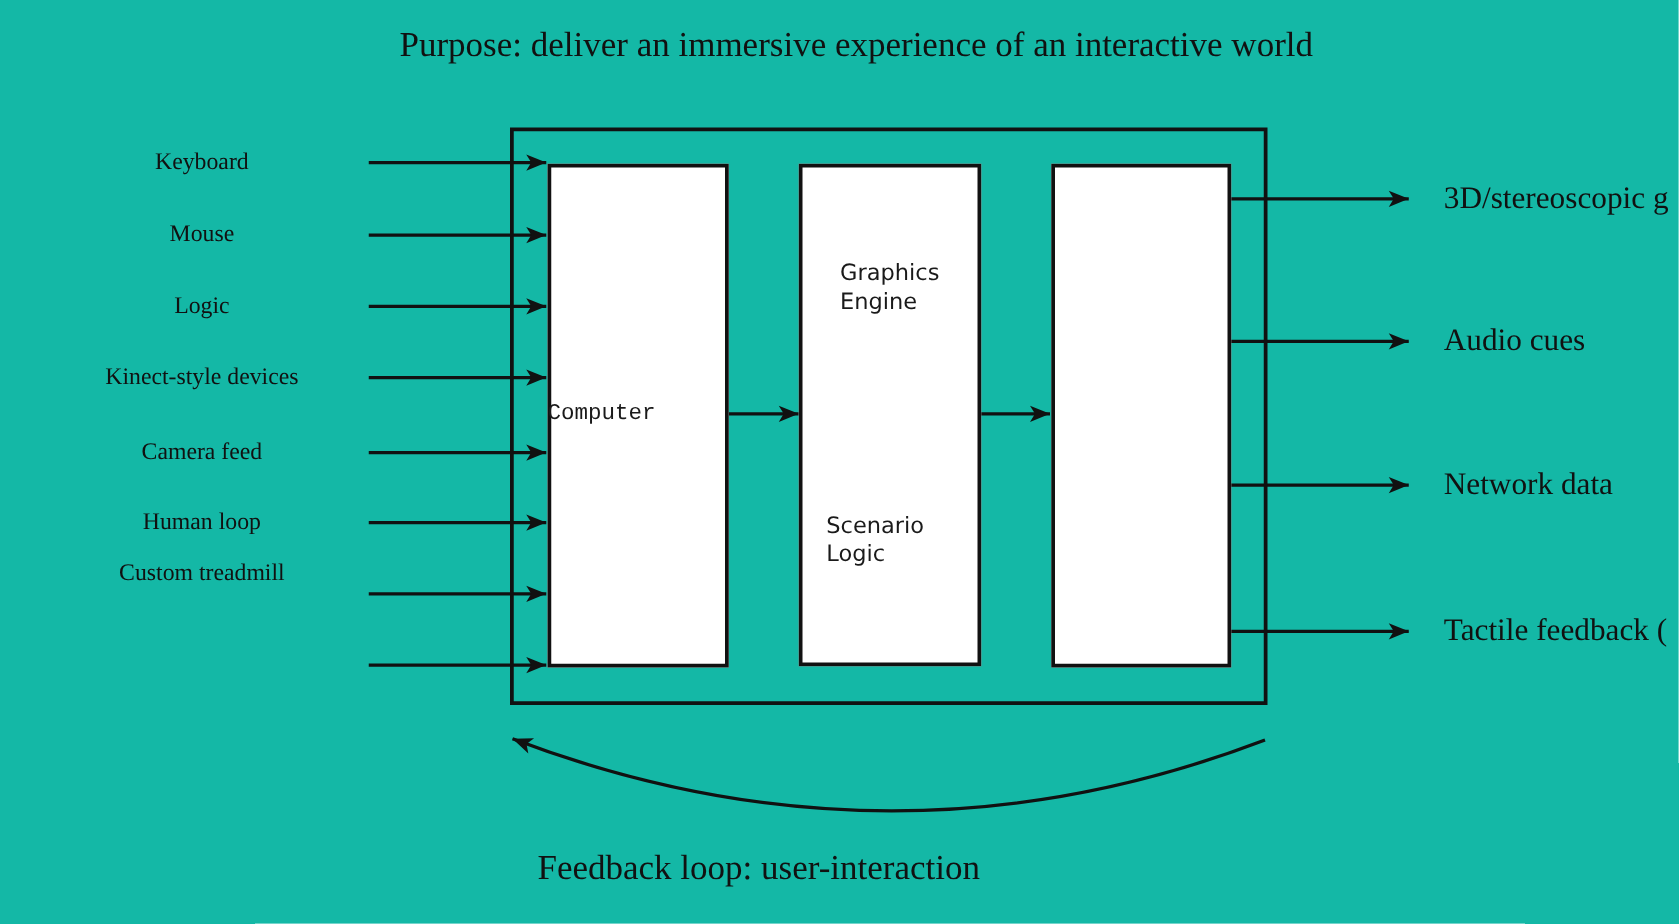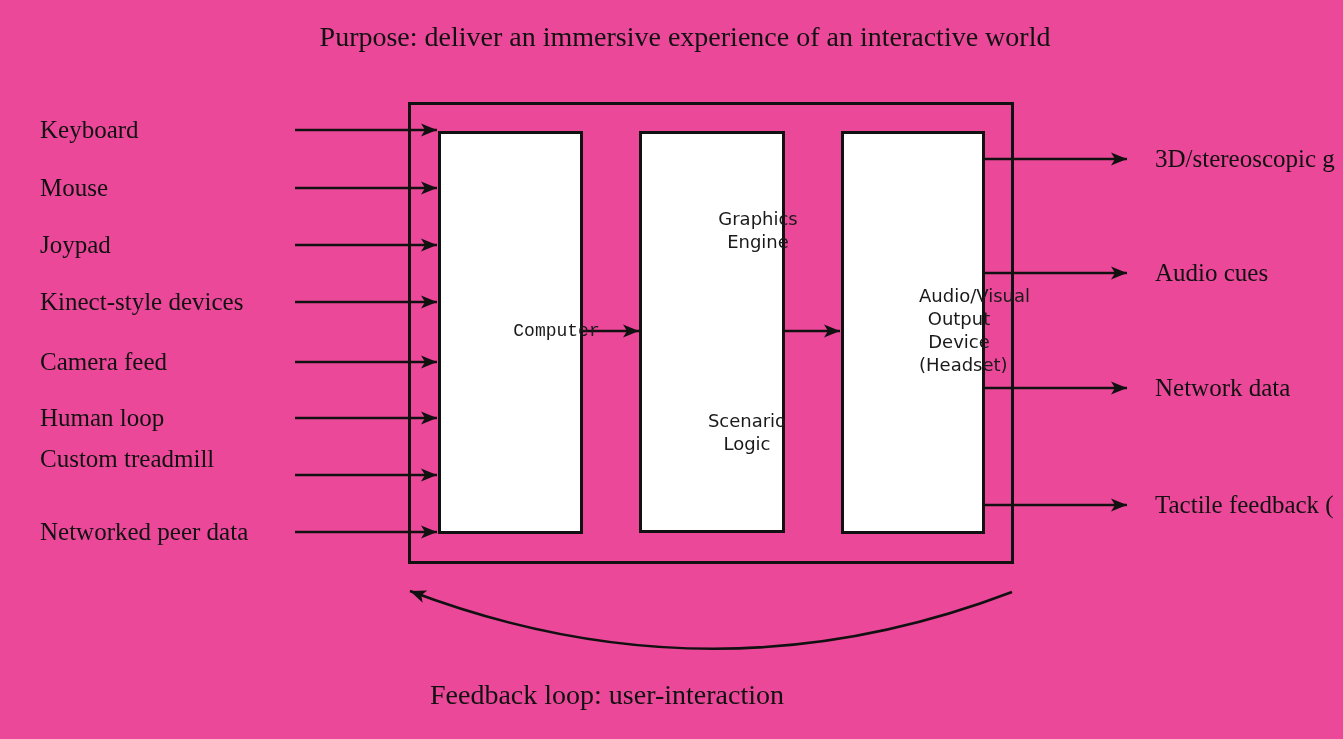--- a/index.html
+++ b/index.html
@@ -4,21 +4,21 @@
 <style>
   html, body {
     margin: 0;
     padding: 0;
     background: #ffffff;
   }
   .canvas {
     position: relative;
     width: 1343px;
     height: 739px;
-    background: #ec4899;
+    background: #14b8a6;
     overflow: hidden;
     font-family: "Liberation Serif", serif;
     color: #111111;
   }
   .title {
     position: absolute;
     left: 285px;
     top: 20px;
     width: 800px;
     text-align: center;
@@ -33,22 +33,22 @@
     width: 400px;
     text-align: left;
     font-size: 28px;
     line-height: 34px;
     white-space: nowrap;
   }
   .in-label {
     position: absolute;
     left: 40px;
     width: 243px;
-    text-align: left;
-    font-size: 25px;
+    text-align: center;
+    font-size: 19px;
     line-height: 30px;
     white-space: nowrap;
   }
   .out-label {
     position: absolute;
     left: 1155px;
     width: 250px;
     text-align: left;
     font-size: 25px;
     line-height: 30px;
@@ -62,23 +62,22 @@
   }
   .outer-box   { left: 408px; top: 102px; width: 606px; height: 462px; }
   .computer-box{ left: 438px; top: 131px; width: 145px; height: 403px; background:#ffffff; }
   .engine-box  { left: 639px; top: 131px; width: 146px; height: 402px; background:#ffffff; }
   .av-box      { left: 841px; top: 131px; width: 144px; height: 403px; background:#ffffff; }
   .box-text {
     position: absolute;
     font-family: "DejaVu Sans", sans-serif;
     font-size: 18px;
     line-height: 23px;
-    text-align: center;
+    text-align: left;
     color: #1a1a1a;
-    padding-left: 46px;
   }
   .computer-label { left: 438px; top: 320px; width: 145px; font-family: Liberation Mono, monospace; }
   .engine-label   { left: 639px; top: 207px; width: 146px; }
   .scenario-label { left: 639px; top: 409px; width: 124px; }
   .av-label       { left: 841px; top: 284px; width: 144px; }
   .av-label .inner, .engine-label .inner, .scenario-label .inner {
     margin: 0 auto;
     width: 80px;
   }
   svg.lines {
@@ -128,32 +127,28 @@
   <div class="rect engine-box"></div>
   <div class="rect av-box"></div>
 
   <div class="box-text computer-label">Computer</div>
   <div class="box-text engine-label">
     <div class="inner">Graphics Engine</div>
   </div>
   <div class="box-text scenario-label">
     <div class="inner">Scenario Logic</div>
   </div>
-  <div class="box-text av-label">
-    <div class="inner">Audio/Visual Output Device (Headset)</div>
-  </div>
 
   <div class="in-label" style="top:115px">Keyboard</div>
   <div class="in-label" style="top:173px">Mouse</div>
-  <div class="in-label" style="top:230px">Joypad</div>
+  <div class="in-label" style="top:230px">Logic</div>
   <div class="in-label" style="top:287px">Kinect-style devices</div>
   <div class="in-label" style="top:347px">Camera feed</div>
   <div class="in-label" style="top:403px">Human loop</div>
   <div class="in-label" style="top:444px">Custom treadmill</div>
-  <div class="in-label" style="top:517px">Networked peer data</div>
 
   <div class="out-label" style="top:144px">3D/stereoscopic g</div>
   <div class="out-label" style="top:258px">Audio cues</div>
   <div class="out-label" style="top:373px">Network data</div>
   <div class="out-label" style="top:490px">Tactile feedback (</div>
 
   <div class="feedback-label">Feedback loop: user-interaction</div>
 
 </div>
 

